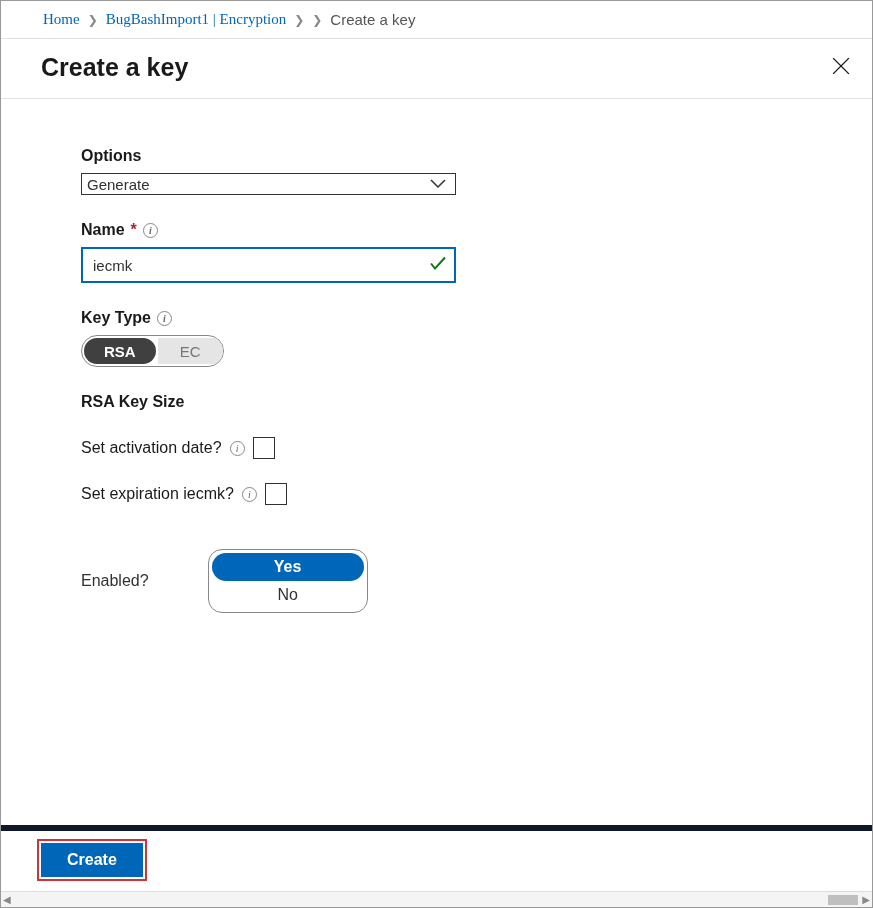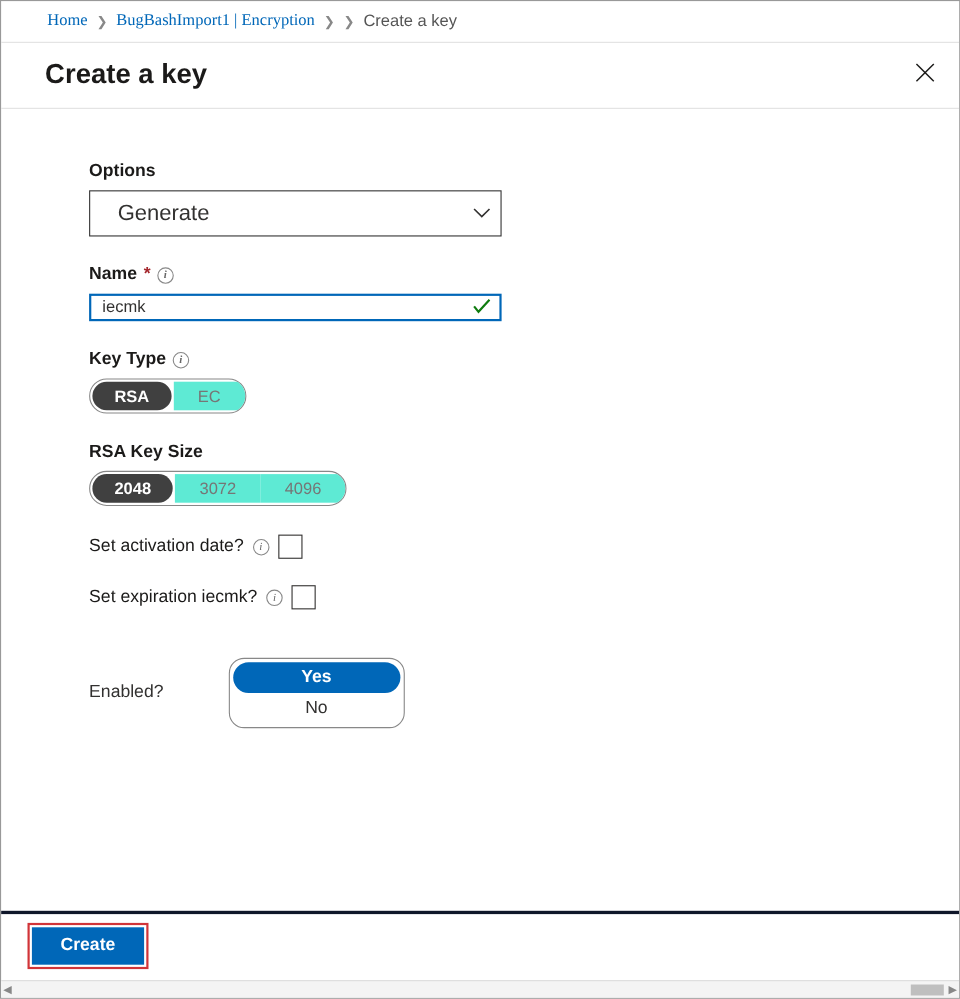--- a/index.html
+++ b/index.html
@@ -75,41 +75,41 @@
       font-family: Georgia, serif;
       cursor: default;
     }
 
     .select-wrap {
       position: relative;
       width: 375px;
     }
     .select-box {
       width: 100%;
-      height: 42px;
+      height: 22px;
       border: 1px solid #333;
       background: #fff;
-      padding: 0 36px 0 25px;
-      font-size: 20px;
+      padding: 0 36px 0 5px;
+      font-size: 15px;
       display: flex;
       align-items: center;
       cursor: pointer;
     }
     .select-caret {
       position: absolute;
       right: 10px;
       top: 50%;
       transform: translateY(-50%);
       pointer-events: none;
     }
 
     .text-input-wrap { position: relative; width: 375px; }
     .text-input {
       width: 100%;
-      height: 25px;
+      height: 36px;
       border: 2px solid #0067b8;
       background: #fff;
       padding: 0 34px 0 10px;
       font-size: 15px;
       color: #323130;
       outline: none;
     }
     .valid-check {
       position: absolute;
       right: 10px;
@@ -127,21 +127,21 @@
       align-items: stretch;
     }
     .pill-option {
       display: flex;
       align-items: center;
       justify-content: center;
       padding: 0 22px;
       font-size: 15px;
       color: #767676;
       cursor: pointer;
-      background: #5eead4;
+      background: #e5e5e5;
     }
     .pill-option.active {
       background: #404040;
       color: #fff;
       font-weight: 600;
       border-radius: 20px;
       margin: 2px;
       padding: 0 20px;
     }
     .pill-option:not(.active) { margin: 2px 0; }
@@ -188,22 +188,22 @@
       color: #323130;
     }
     .yn-option.active {
       background: #0067b8;
       color: #fff;
       font-weight: 600;
       border-radius: 14px;
     }
 
     .footer {
-      border-top: 3px solid #0f172a;
-      padding: 12px 0 14px 28px;
+      border-top: 6px solid #0f172a;
+      padding: 12px 0 14px 40px;
       text-decoration: underline;
     }
     .primary-btn {
       background: #0067b8;
       color: #fff;
       border: none;
       font-size: 16px;
       font-weight: 600;
       padding: 8px 26px;
       cursor: pointer;
@@ -288,25 +288,20 @@
       <span class="info-icon">i</span>
     </div>
     <div class="pill-toggle">
       <div class="pill-option active">RSA</div>
       <div class="pill-option">EC</div>
     </div>
   </div>
 
   <div class="field">
     <div class="field-label">RSA Key Size</div>
-    <div class="pill-toggle">
-      <div class="pill-option active">2048</div>
-      <div class="pill-option">3072</div>
-      <div class="pill-option">4096</div>
-    </div>
   </div>
 
   <div class="inline-row">
     <span class="row-label">Set activation date?</span>
     <span class="info-icon">i</span>
     <div class="checkbox"></div>
   </div>
 
   <div class="inline-row">
     <span class="row-label">Set expiration iecmk?</span>

